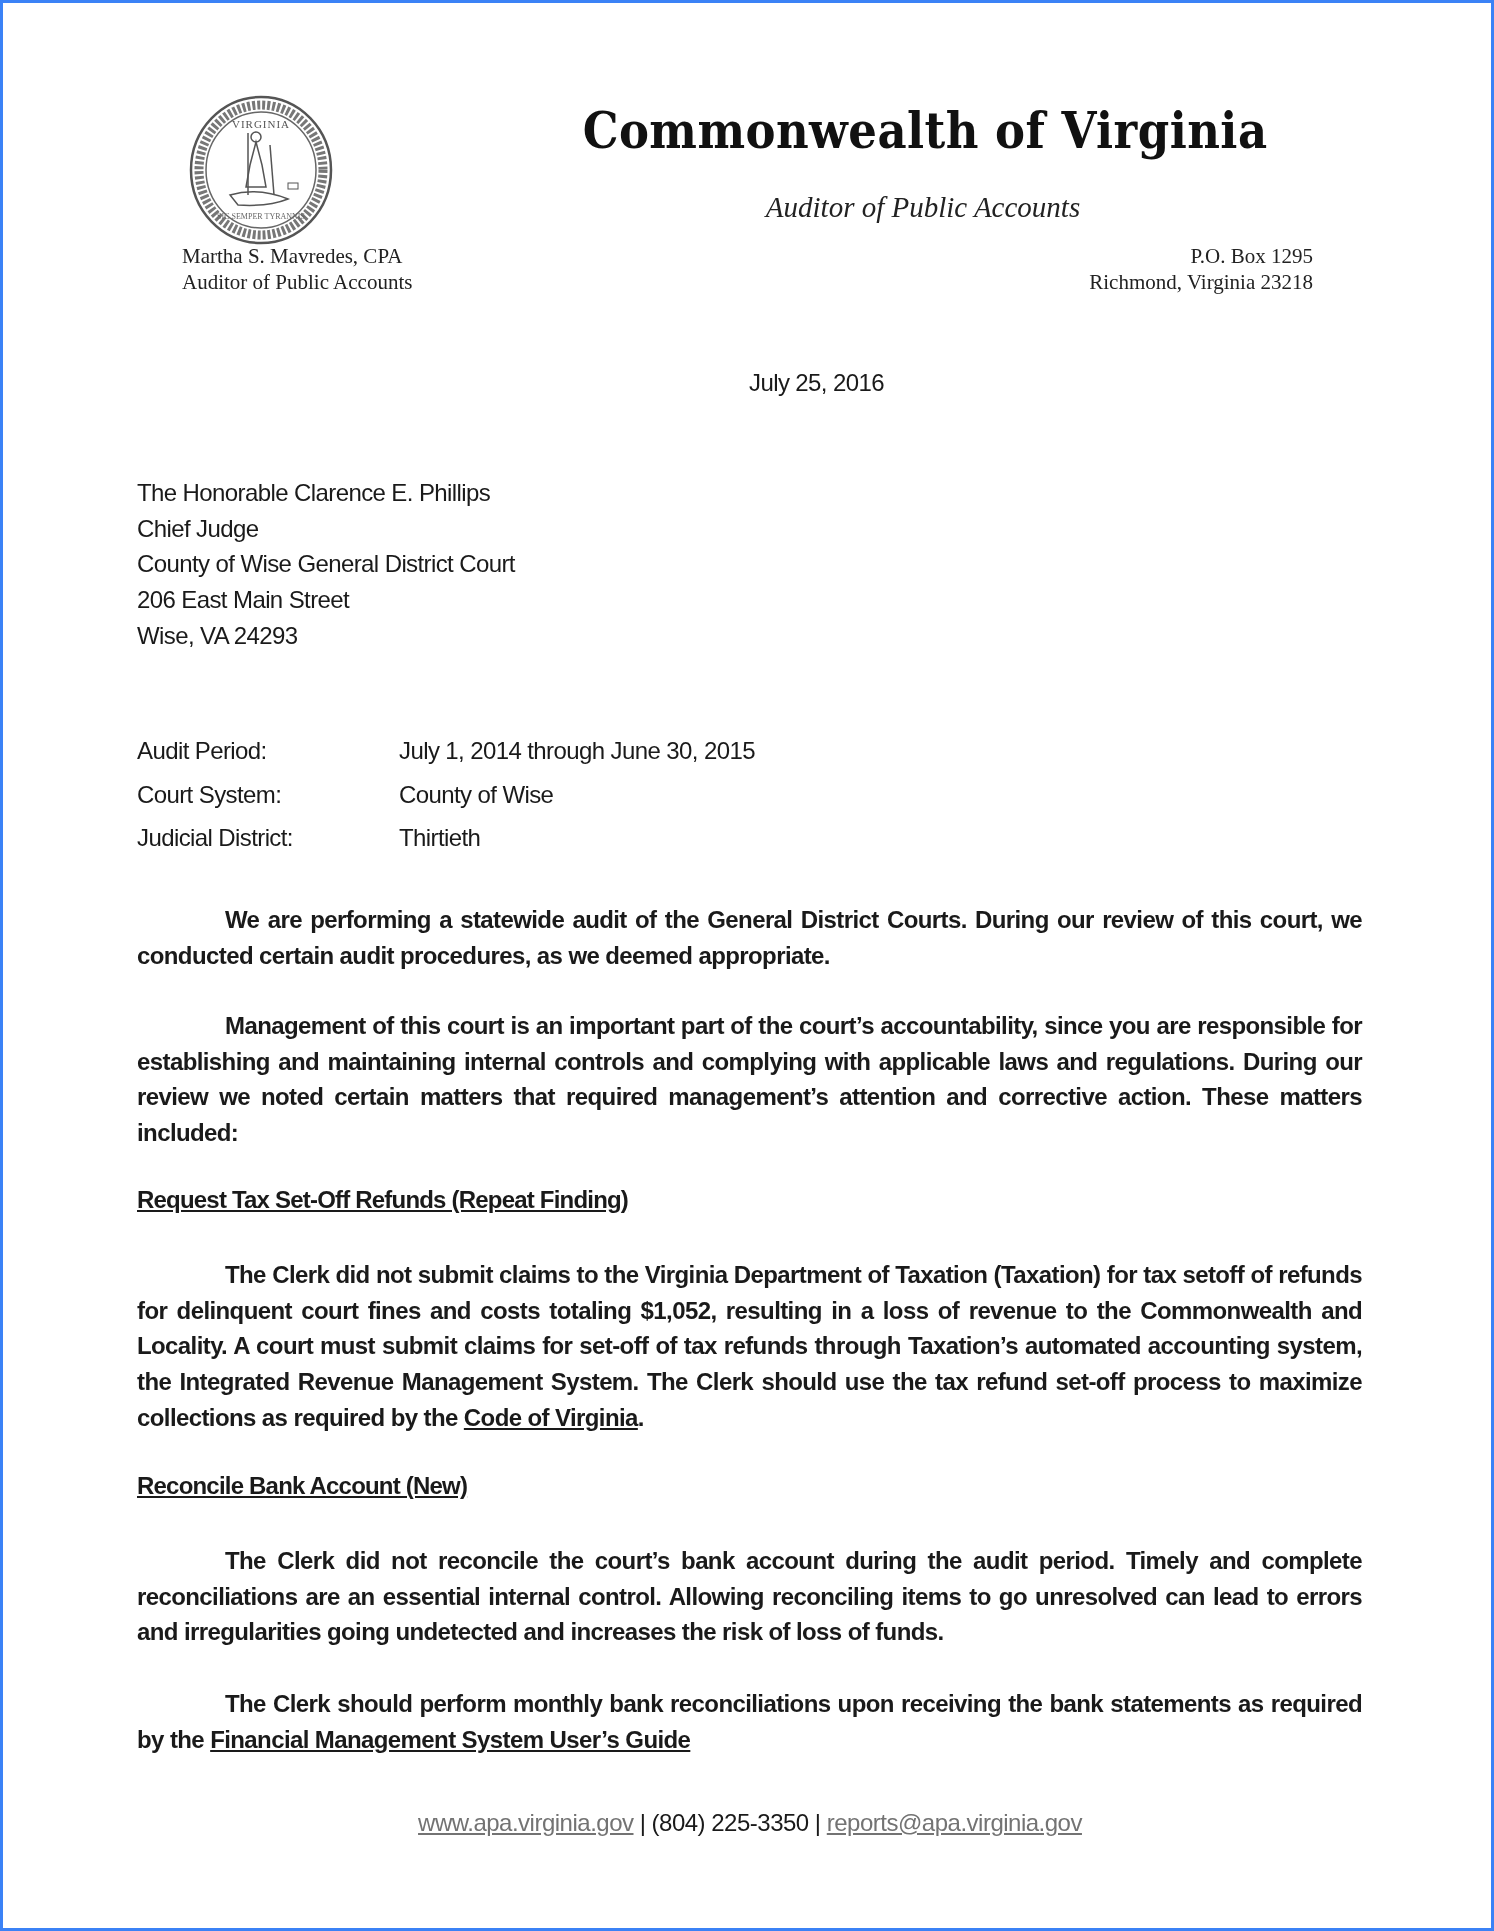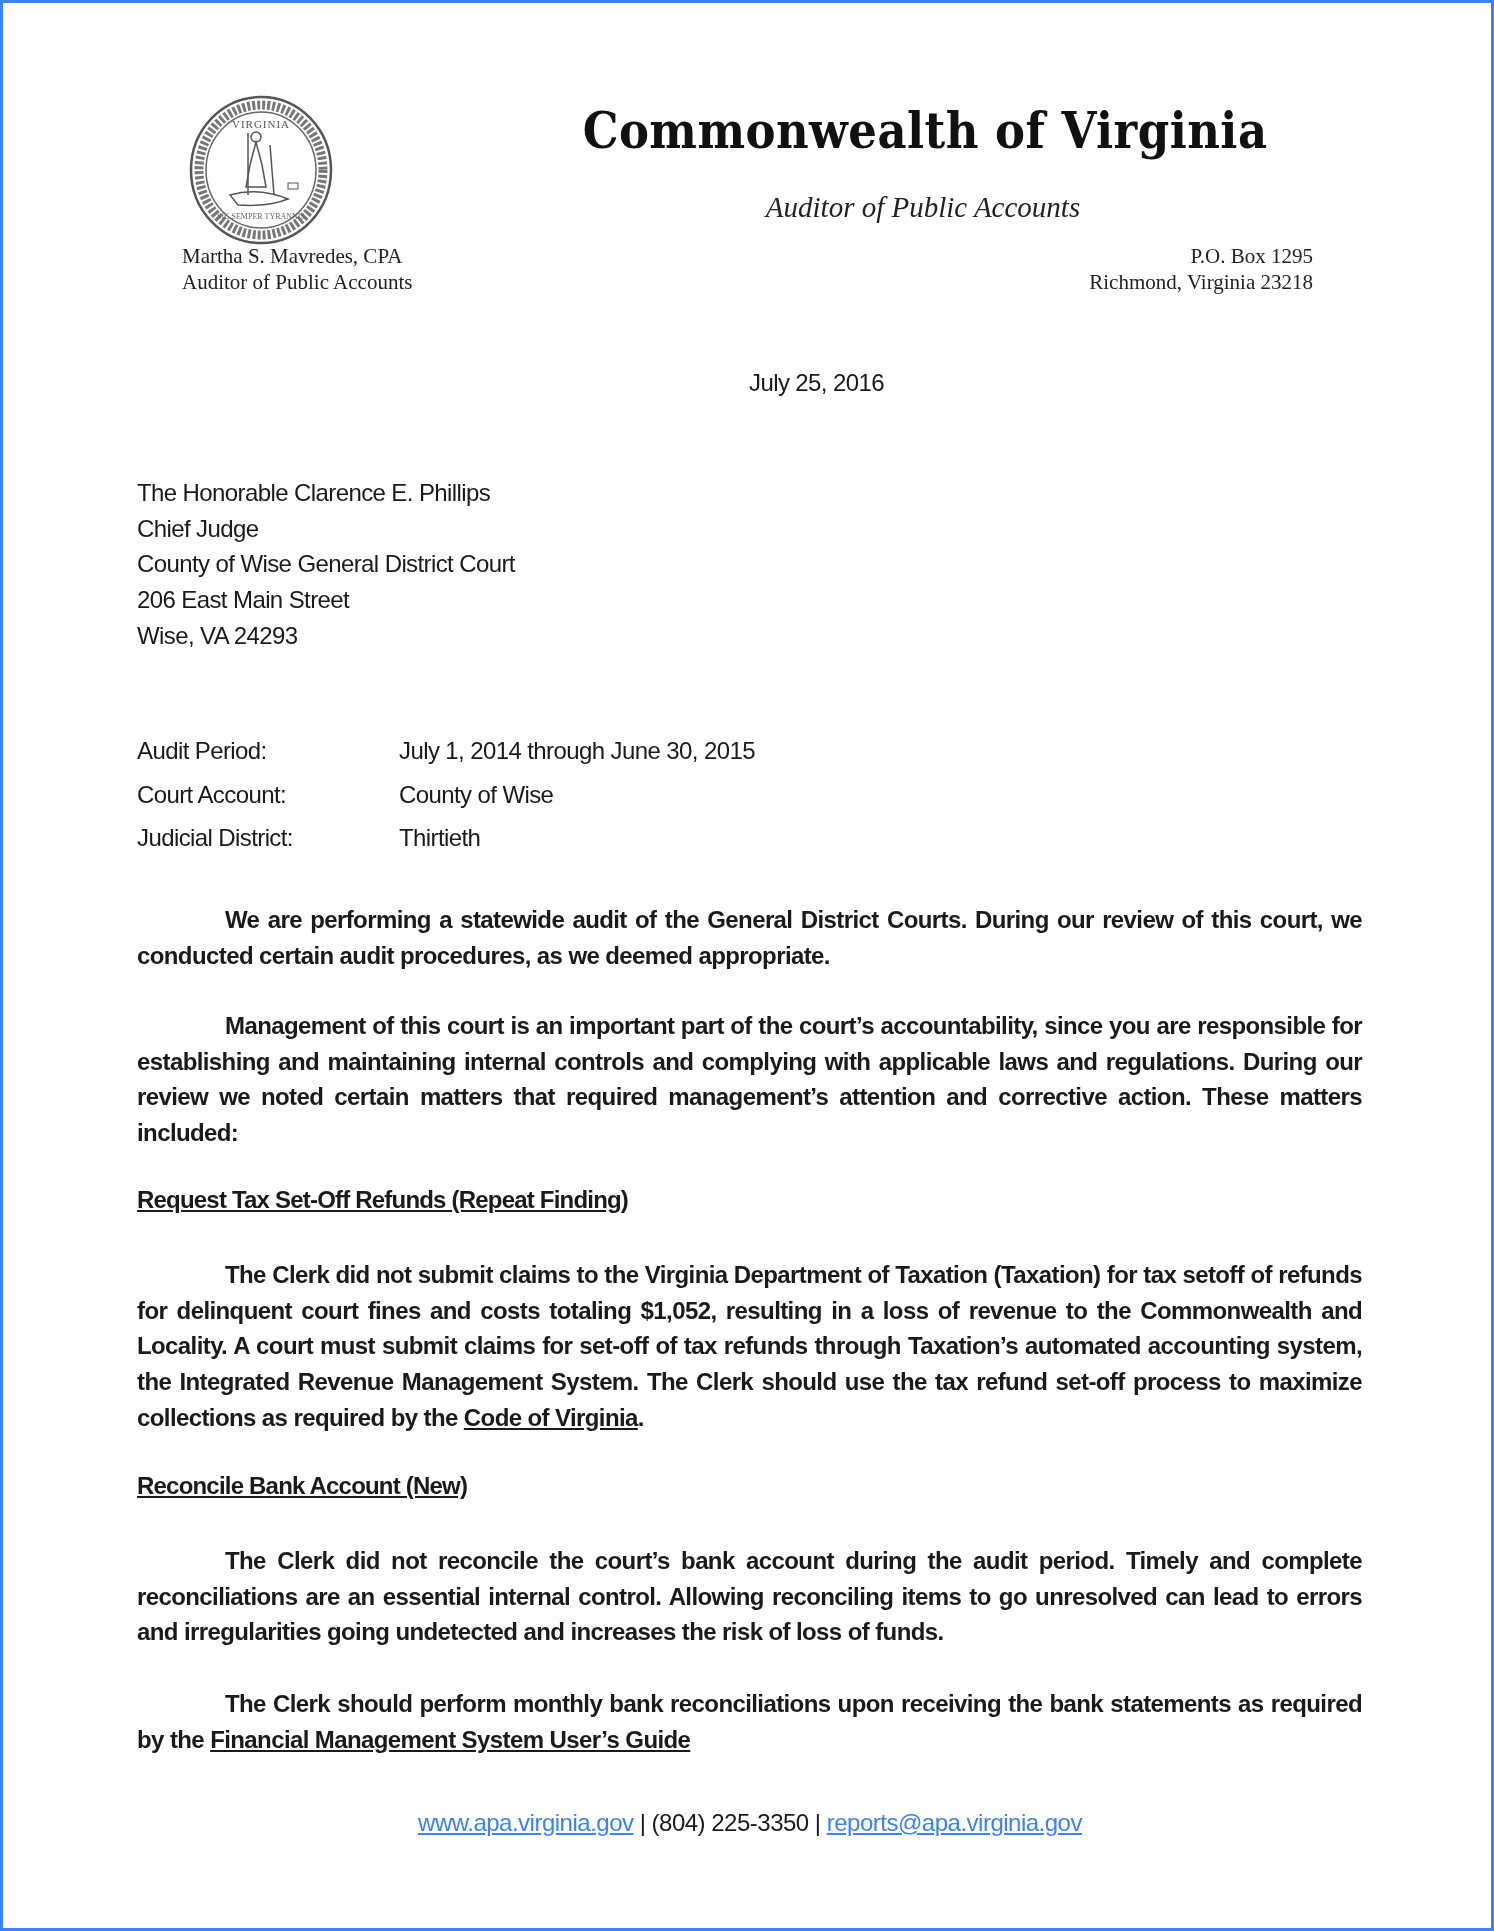--- a/index.html
+++ b/index.html
@@ -38,21 +38,21 @@
     left: 134px; width: 1225px; line-height: 35.7px; text-align: justify;
     text-align-last: left;
     font-weight: bold;
   }
   .para .indent { display: inline-block; width: 88px; }
   .heading { left: 134px; font-weight: bold; text-decoration: underline; letter-spacing: -0.8px; }
   .u { text-decoration: underline; }
   .footer {
     left: 0; width: 1494px; top: 1806px; text-align: center; font-size: 24px; letter-spacing: -0.5px;
   }
-  .footer a { color: #3b82f6; text-decoration: underline; }
+  .footer a { color: #737373; text-decoration: underline; }
   .footer .sep { color: #1a1a1a; }
 </style>
 </head>
 <body>
 
 <div class="page">
 
   <div class="abs seal">
     <svg width="146" height="150" viewBox="0 0 146 150">
       <ellipse cx="73" cy="75" rx="70" ry="73" fill="#fff" stroke="#555" stroke-width="2.5"></ellipse>
@@ -92,21 +92,21 @@
     <div>206 East Main Street</div>
     <div>Wise, VA  24293</div>
   </div>
 
   <div class="abs body-text info">
     <div class="info-row">
       <span class="info-label">Audit Period:</span>
       <span>July 1, 2014 through June 30, 2015</span>
     </div>
     <div class="info-row">
-      <span class="info-label">Court Account:</span>
+      <span class="info-label">Court System:</span>
       <span>County of Wise</span>
     </div>
     <div class="info-row">
       <span class="info-label">Judicial District:</span>
       <span>Thirtieth</span>
     </div>
   </div>
 
   <div class="abs body-text para" style="top:899px;">
     <span class="indent"></span><span>We are performing a statewide audit of the General District Courts.  During our review of this court, we conducted certain audit procedures, as we deemed appropriate.</span>

